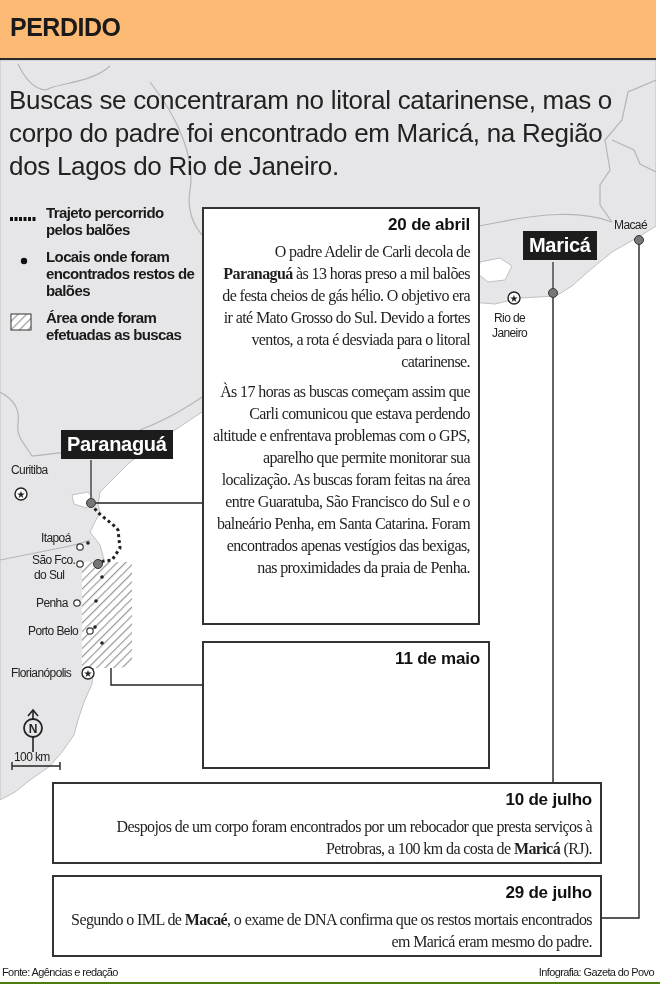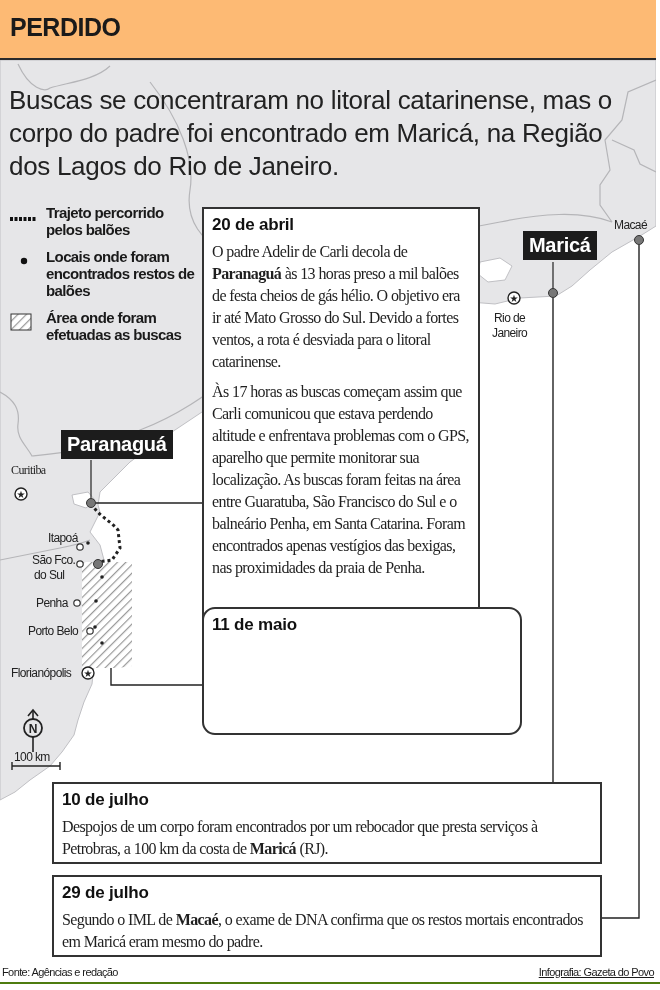--- a/index.html
+++ b/index.html
@@ -4,30 +4,30 @@
 <style>
   html,body{margin:0;padding:0;}
   body{width:660px;height:990px;position:relative;overflow:hidden;background:#ffffff;font-family:"Liberation Sans",sans-serif;color:#1a1a1a;}
   .header{position:absolute;left:0;top:0;width:656px;height:58px;background:#fdba74;border-bottom:2px solid #2a2a2a;}
   .header .title{position:absolute;left:10px;top:13px;font-size:25px;font-weight:bold;letter-spacing:-0.5px;color:#1a1a1a;}
   .map{position:absolute;left:0;top:60px;width:656px;height:910px;}
   .subtitle{position:absolute;left:9px;top:84px;width:640px;font-size:26px;line-height:33px;color:#222;letter-spacing:-0.3px;}
   .legend{position:absolute;left:10px;top:204px;width:190px;font-weight:bold;}
   .legend .item{position:relative;padding-left:36px;font-size:15px;line-height:17px;letter-spacing:-0.6px;color:#1a1a1a;margin-bottom:10px;}
   .legend .sym{position:absolute;left:0;top:4px;}
-  .box{position:absolute;background:#ffffff;border:2px solid #333;box-sizing:border-box;padding:6px 8px;}
+  .box{position:absolute;background:#ffffff;border:2px solid #333;box-sizing:border-box;padding:6px 8px;text-align:right;}
   .box .date{font-size:17px;font-weight:bold;color:#111;margin-bottom:6px;letter-spacing:-0.2px;}
   .box .text{font-size:16px;line-height:22px;letter-spacing:-0.6px;color:#1f1f1f;font-family:Liberation Serif, serif;}
   .box .text p{margin:0 0 8px 0;}
   .box b{font-weight:bold;}
   .label{position:absolute;font-size:12px;letter-spacing:-0.6px;color:#222;line-height:14px;}
   .tag{position:absolute;background:#1c1c1c;color:#fff;font-weight:bold;font-size:20px;padding:3px 6px;letter-spacing:-0.3px;}
   .footer{position:absolute;left:0;top:964px;width:660px;height:18px;border-bottom:2px solid #4d7c0f;font-size:11px;letter-spacing:-0.6px;}
   .footer .src{position:absolute;left:2px;top:2px;}
-  .footer .credit{position:absolute;right:6px;top:2px;text-decoration:underline;}
+  .footer .credit{position:absolute;right:6px;top:2px;}
 </style>
 </head>
 <body>
 
 <svg class="map" viewBox="0 60 656 910" width="656" height="910" xmlns="http://www.w3.org/2000/svg">
   <defs>
     <pattern id="hatch" patternUnits="userSpaceOnUse" width="6" height="6" patternTransform="rotate(45)">
       <rect width="6" height="6" fill="#ffffff"></rect>
       <line x1="0" y1="0" x2="0" y2="6" stroke="#9a9a9a" stroke-width="2.4"></line>
     </pattern>
@@ -129,41 +129,41 @@
       <svg width="22" height="18">
           <rect x="1" y="1" width="20" height="16" fill="url(#hatch)" stroke="#333" stroke-width="1"></rect>
         </svg>
     </span>
     <span>Área onde foram efetuadas as buscas</span>
   </div>
 </div>
 
 <div class="tag" style="left:61px;top:430px;">Paranaguá</div>
 <div class="tag" style="left:523px;top:231px;">Maricá</div>
-<div class="label" style="left:11px;top:463px;font-family:Liberation Serif, serif;">Curitiba</div>
-<div class="label" style="left:41px;top:531px;margin-left:7px;">Itapoá</div>
+<div class="label" style="left:11px;top:463px;">Curitiba</div>
+<div class="label" style="left:41px;top:531px;">Itapoá</div>
 <div class="label" style="left:32px;top:553px;">São Fco.</div>
 <div class="label" style="left:34px;top:568px;">do Sul</div>
 <div class="label" style="left:36px;top:596px;">Penha</div>
 <div class="label" style="left:28px;top:624px;">Porto Belo</div>
 <div class="label" style="left:11px;top:666px;">Florianópolis</div>
 <div class="label" style="left:494px;top:311px;">Rio de</div>
 <div class="label" style="left:492px;top:326px;">Janeiro</div>
 <div class="label" style="left:614px;top:218px;">Macaé</div>
 <div class="label" style="left:14px;top:750px;">100 km</div>
 
 <div class="box" style="left:202px;top:207px;width:278px;height:418px;">
   <div class="date">20 de abril</div>
   <div class="text">
     <p><span>O padre Adelir de Carli decola de </span><b>Paranaguá</b><span> às 13 horas preso a mil balões de festa cheios de gás hélio. O objetivo era ir até Mato Grosso do Sul. Devido a fortes ventos, a rota é desviada para o litoral catarinense.</span></p>
     <p><span>Às 17 horas as buscas começam assim que Carli comunicou que estava perdendo altitude e enfrentava problemas com o GPS, aparelho que permite monitorar sua localização. As buscas foram feitas na área entre Guaratuba, São Francisco do Sul e o balneário Penha, em Santa Catarina. Foram encontrados apenas vestígios das bexigas, nas proximidades da praia de Penha.</span></p>
   </div>
 </div>
 
-<div class="box" style="left:202px;top:607px;width:320px;height:128px;border-radius:13px;">
+<div class="box" style="left:202px;top:641px;width:288px;height:128px;">
   <div class="date">11 de maio</div>
 </div>
 
 <div class="box" style="left:52px;top:782px;width:550px;height:82px;">
   <div class="date">10 de julho</div>
   <div class="text">
     <p><span>Despojos de um corpo foram encontrados por um rebocador que presta serviços à Petrobras, a 100 km da costa de </span><b>Maricá</b><span> (RJ).</span></p>
   </div>
 </div>
 

